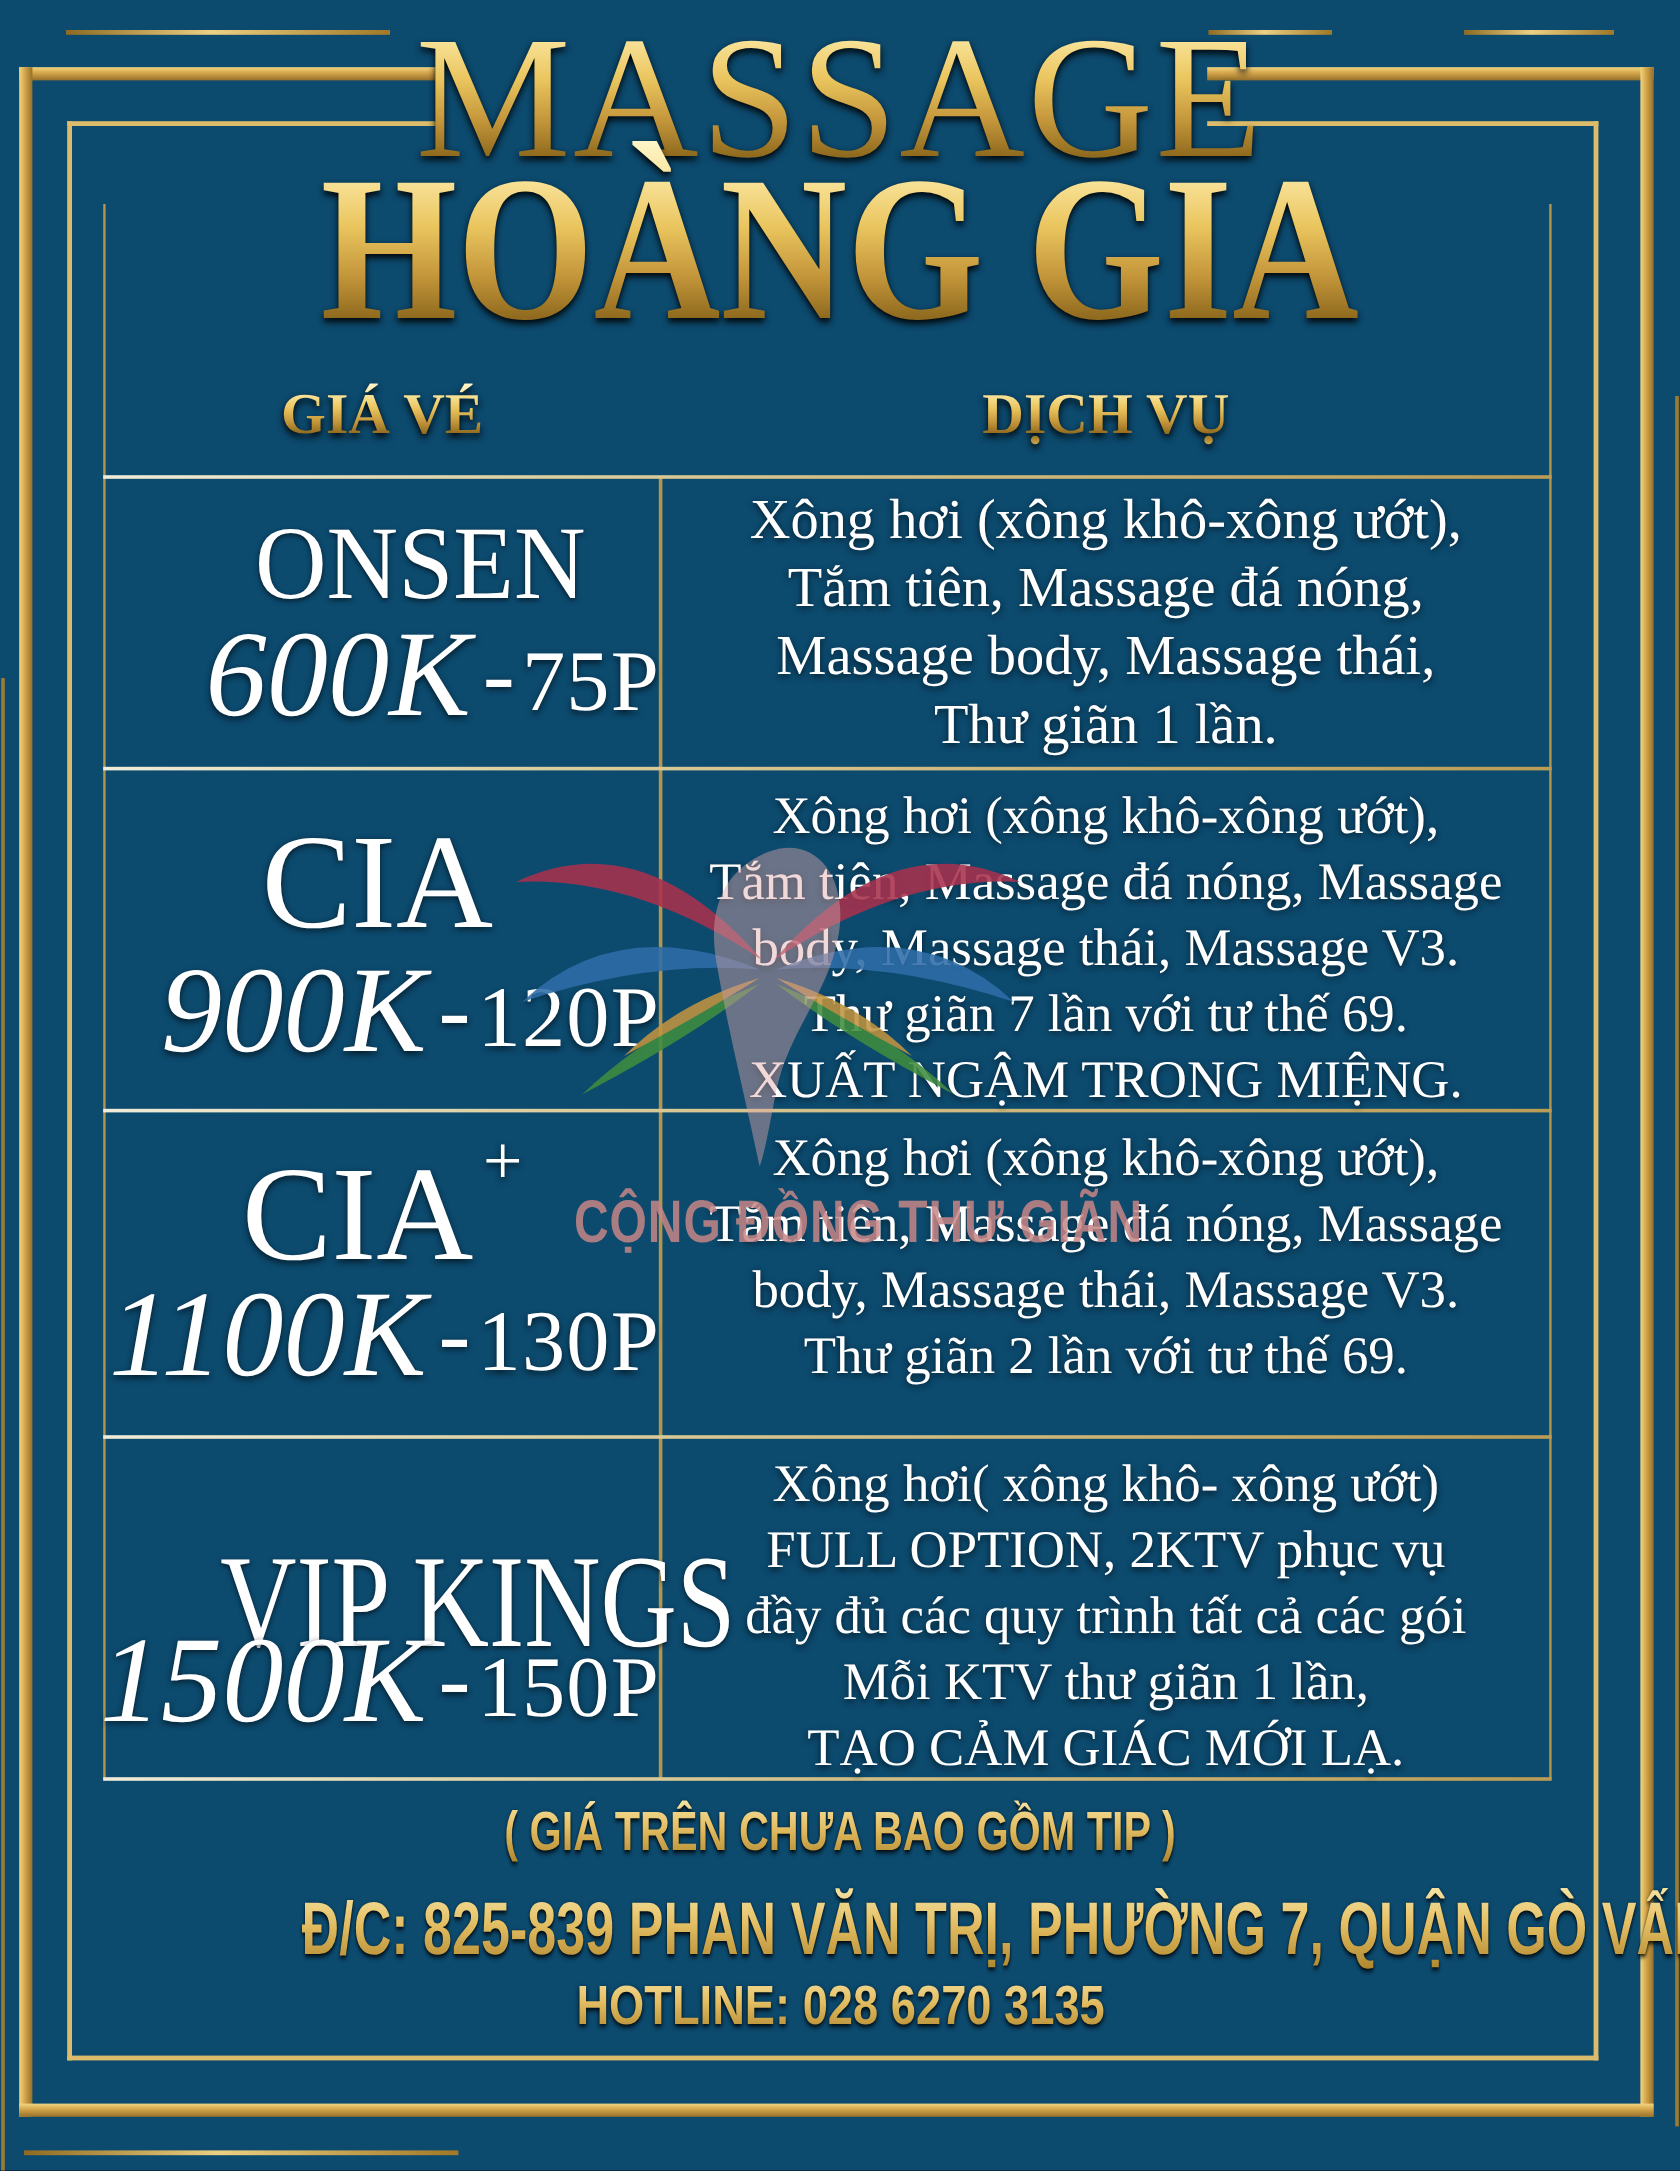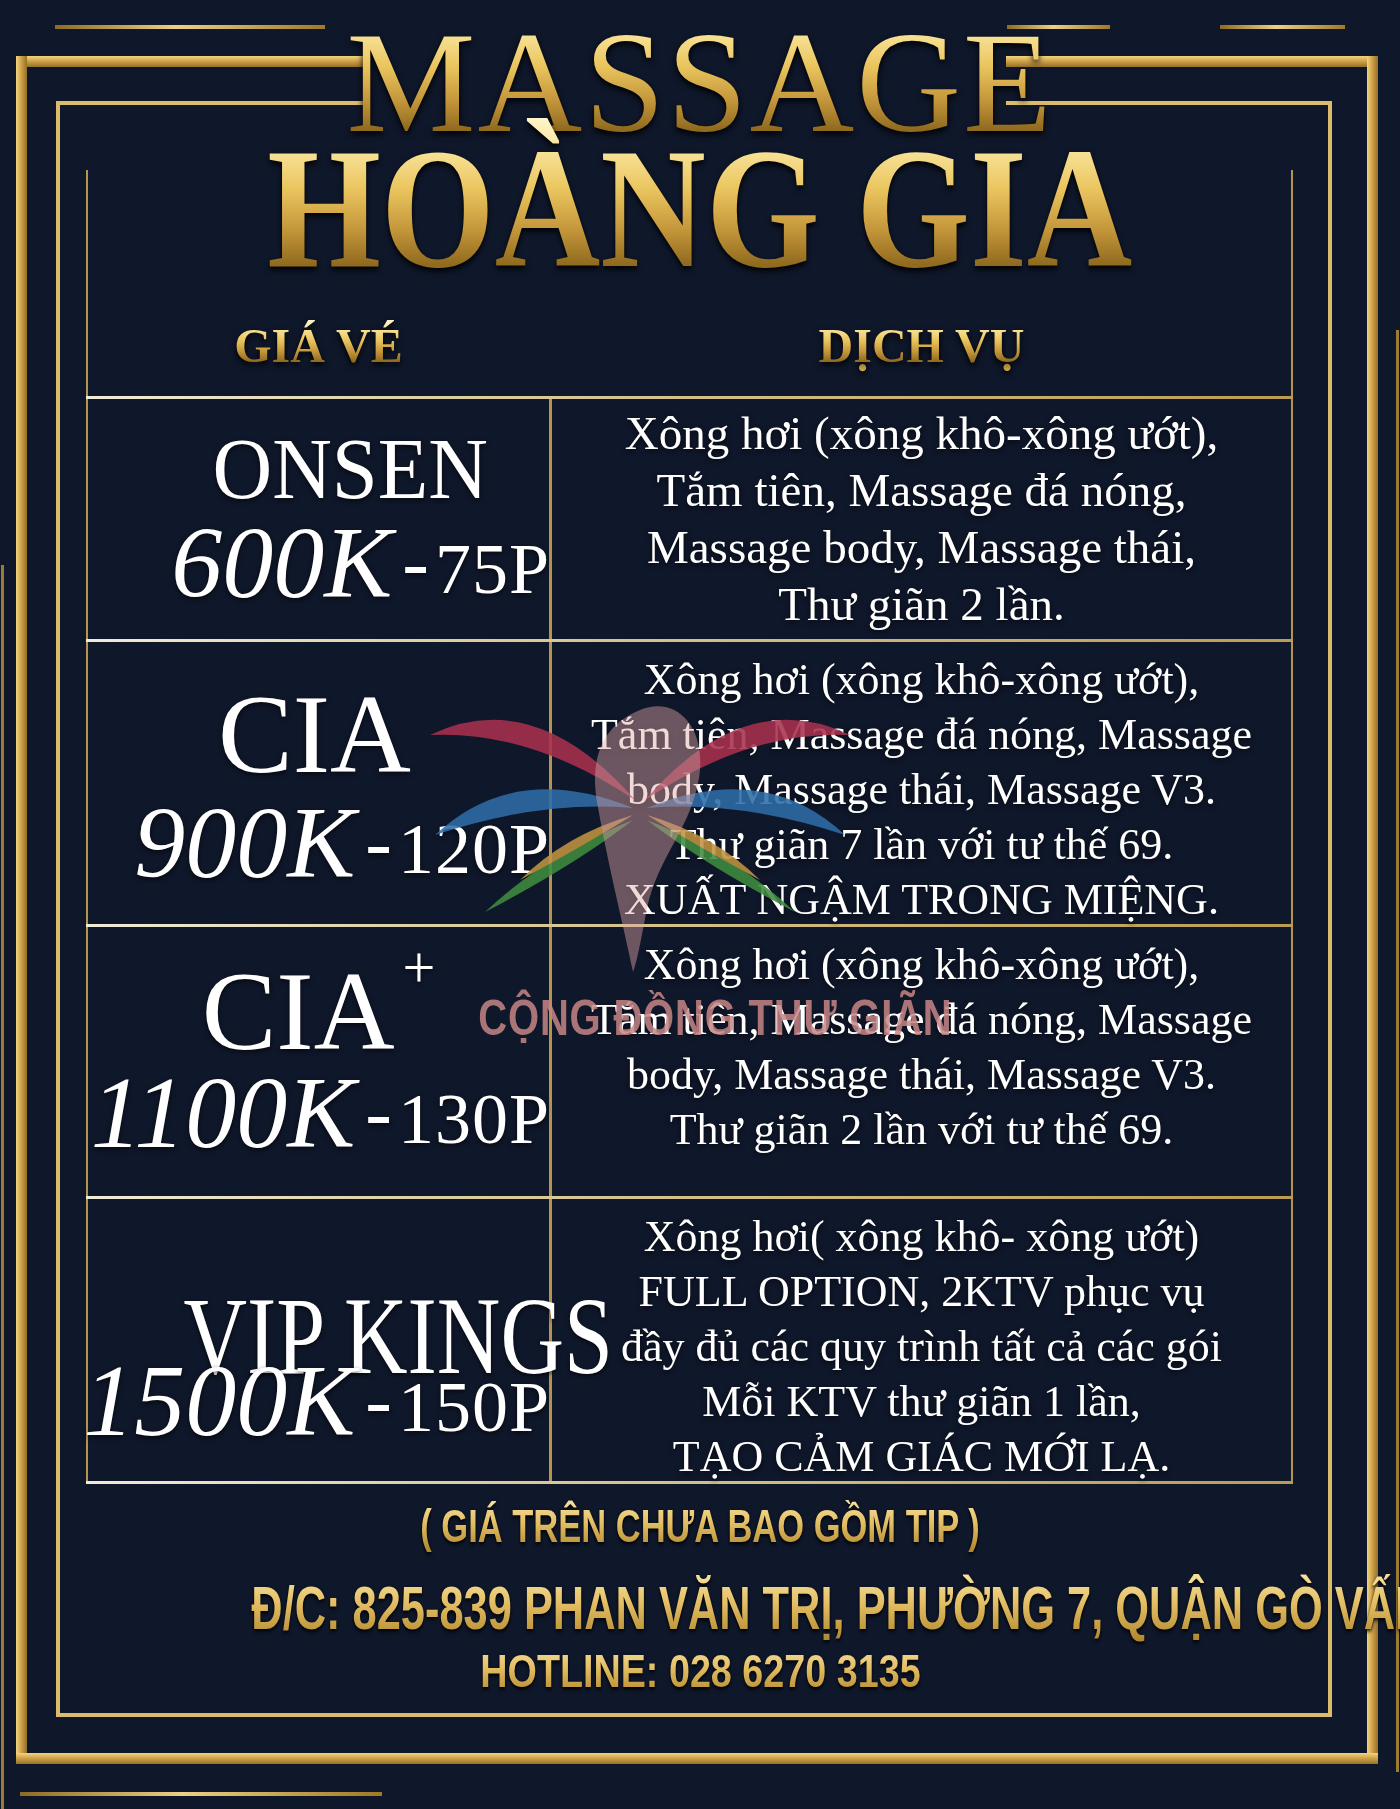--- a/index.html
+++ b/index.html
@@ -1,16 +1,16 @@
 <!DOCTYPE html>
 <html><head>
 <meta charset="utf-8">
 <style>
   html,body{margin:0;padding:0;background:#000;}
-  .page{position:relative;width:1400px;height:1809px;background:#0f172a;overflow:hidden;
+  .page{position:relative;width:1400px;height:1809px;background:#0c4a6e;overflow:hidden;
         font-family:"Liberation Serif","DejaVu Serif",serif;}
   .abs{position:absolute;}
 
   
   .band  {background:linear-gradient(180deg,#f2d57f 0%,#d2a44a 45%,#96702a 100%);}
   .band-v{background:linear-gradient(90deg,#f2d57f 0%,#d2a44a 45%,#96702a 100%);}
   .med   {background:#dcbc6a;}
   .dash  {background:linear-gradient(90deg,#8f6a22 0%,#ecd083 45%,#a07826 100%);}
   .edge  {background:#9c7c33;}
 
@@ -114,21 +114,21 @@
   <div class="abs rowname rn1 white">
     <span class="sqz" style="transform:scaleX(.95);"><span>ONSEN</span><sup class="rowsup"></sup></span>
   </div>
   <div class="abs rowprice rp1 white">
     <span class="pk">600K</span><span class="psep">-</span><span class="pd">75P</span>
   </div>
   <div class="abs svc sv1 white">
     <div>Xông hơi (xông khô-xông ướt),</div>
     <div>Tắm tiên, Massage đá nóng,</div>
     <div>Massage body, Massage thái,</div>
-    <div>Thư giãn 2 lần.</div>
+    <div>Thư giãn 1 lần.</div>
   </div>
 
   <div class="abs rowname rn2 white">
     <span class="sqz"><span>CIA</span><sup class="rowsup"></sup></span>
   </div>
   <div class="abs rowprice rp2 white">
     <span class="pk">900K</span><span class="psep">-</span><span class="pd">120P</span>
   </div>
   <div class="abs svc sv2 white">
     <div>Xông hơi (xông khô-xông ướt),</div>

